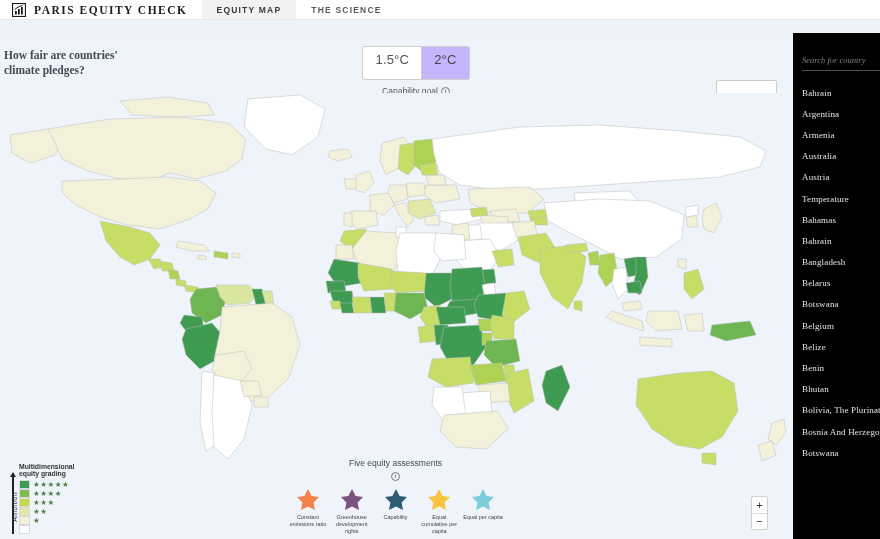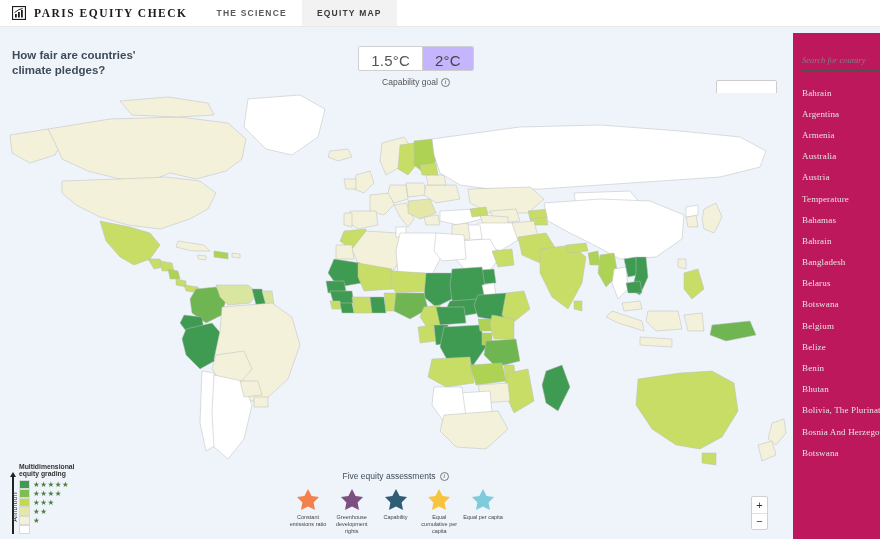--- a/index.html
+++ b/index.html
@@ -13,21 +13,21 @@
   #app {
     position: relative;
     width: 880px; height: 539px;
     background: #eef3fa;
     overflow: hidden;
   }
 
   
   .topnav {
     position: absolute; top: 0; left: 0;
-    width: 880px; height: 27px;
+    width: 880px; height: 20px;
     background: #ffffff;
     display: flex; align-items: stretch;
     border-bottom: 1px solid #e8e8e8;
     z-index: 40;
   }
   .brand {
     display: flex; align-items: center;
     padding: 0 14px 0 12px;
     gap: 8px;
   }
@@ -62,46 +62,47 @@
   .stage {
     position: absolute;
     top: 33px; left: 0;
     width: 793px; height: 506px;
     background: #eff4fb;
     overflow: hidden;
   }
 
   .page-title {
     position: absolute;
-    top: 15px; left: 12px;
+    top: 15px; left: 4px;
     font-size: 11.5px;
     line-height: 15px;
     color: #3f4b57;
     font-weight: 600;
     white-space: pre-line;
+    font-family: Liberation Serif, serif;
   }
 
   
   .temp-wrap {
     position: absolute;
     top: 13px; left: 356px;
     width: 120px;
     text-align: center;
   }
   .temp-toggle {
     display: inline-flex;
     border: 1px solid #cfcfcf;
     border-radius: 2px;
     overflow: hidden;
     background: #fff;
   }
   .temp-btn {
-    font-size: 15px;
+    font-size: 13px;
     color: #555;
-    padding: 5px 12px 1px;
+    padding: 5px 12px 12px;
     background: #ffffff;
     cursor: pointer;
     border: none;
     font-family: "Liberation Sans", sans-serif;
     letter-spacing: 0.2px;
   }
   .temp-btn + .temp-btn { border-left: 1px solid #cfcfcf; }
   .temp-btn.selected { background: #c4b5fd; color: #444; }
   .temp-label {
     margin-top: 6px;
@@ -202,20 +203,21 @@
     left: 288px; bottom: 4px;
     width: 215px;
     text-align: center;
   }
   .assess-title {
     font-size: 8.5px;
     color: #3f4b57;
     display: flex; align-items: center; justify-content: center; gap: 4px;
     margin-bottom: 7px;
     white-space: nowrap;
+    flex-direction: column;
   }
   .assess-row { display: flex; justify-content: space-between; align-items: flex-start; }
   .assess-item { width: 40px; display: flex; flex-direction: column; align-items: center; cursor: pointer; }
   .assess-star { width: 24px; height: 23px; display: block; }
   .assess-cap {
     margin-top: 3px;
     font-size: 5.5px;
     line-height: 7px;
     color: #444;
     text-align: center;
@@ -239,21 +241,21 @@
     line-height: 1;
     font-family: "Liberation Sans", sans-serif;
   }
   .zoom-btn + .zoom-btn { border-top: 1px solid #e0e0e0; }
 
   
   .sidebar {
     position: absolute;
     top: 33px; right: 0;
     width: 87px; height: 506px;
-    background: #be185d;
+    background: #000000;
     overflow: hidden;
     padding: 0;
   }
   .search-wrap { padding: 16px 0 0 9px; }
   .search-input {
     width: 84px;
     background: transparent;
     border: none;
     border-bottom: 1px solid #4c5050;
     outline: none;
@@ -286,25 +288,25 @@
         <svg viewBox="0 0 14 14" width="14" height="14">
           <rect x="0.5" y="0.5" width="13" height="13" fill="none" stroke="#1c1c1c" stroke-width="1.2"></rect>
           <rect x="3" y="8" width="1.8" height="3.5" fill="#1c1c1c"></rect>
           <rect x="6" y="6" width="1.8" height="5.5" fill="#1c1c1c"></rect>
           <rect x="9" y="4" width="1.8" height="7.5" fill="#1c1c1c"></rect>
           <path d="M2.6 6.5 L6.9 3.6 L10.6 2.6" stroke="#1c1c1c" stroke-width="1" fill="none"></path>
         </svg>
       </span>
       <span class="brand-text">PARIS EQUITY CHECK</span>
     </div>
+    <div class="navtab active">
+      <span>EQUITY MAP</span>
+    </div>
     <div class="navtab">
       <span>THE SCIENCE</span>
-    </div>
-    <div class="navtab active">
-      <span>EQUITY MAP</span>
     </div>
   </div>
 
   <div class="stage">
 
     <div class="page-title">How fair are countries'
 climate pledges?</div>
 
     <div class="temp-wrap">
       <div class="temp-toggle">

